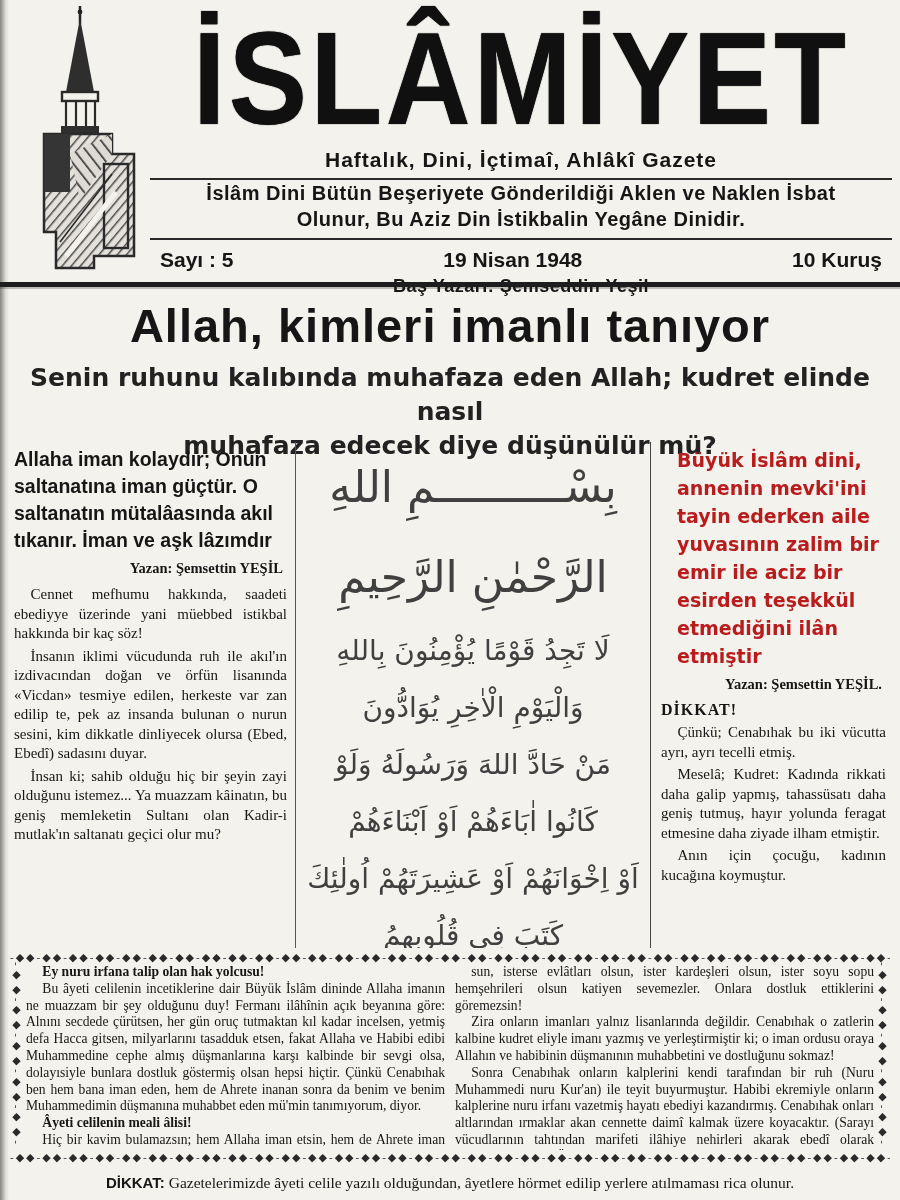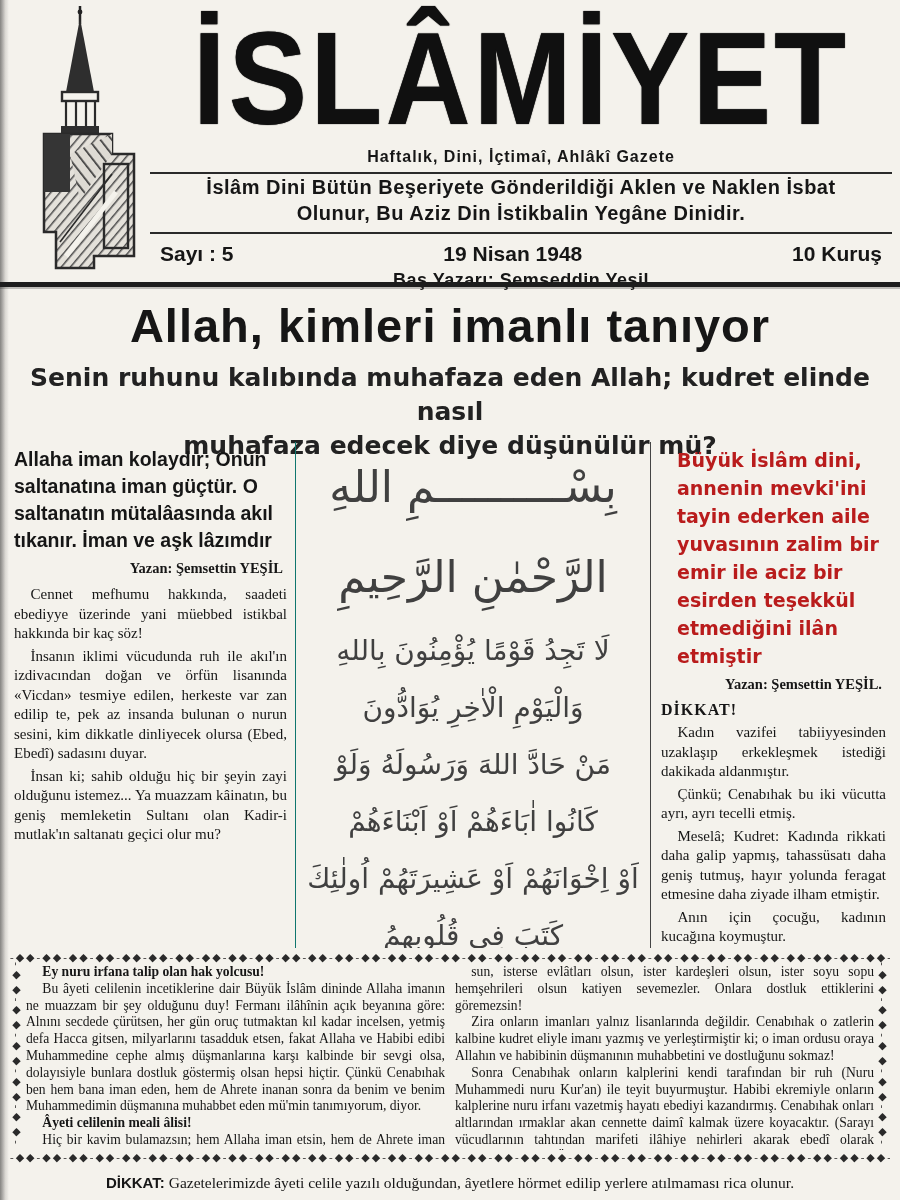--- a/index.html
+++ b/index.html
@@ -18,21 +18,21 @@
   .mast-right{position:absolute;left:150px;right:8px;top:0;}
   .paper-title{
     font-family:"Liberation Sans", sans-serif;font-weight:bold;
     font-size:118px;letter-spacing:3px;text-align:center;line-height:1;
     transform:scaleY(1.12);transform-origin:top center;
     color:#101010;margin-top:12px;white-space:nowrap;
     text-shadow:0 0 1px #000;
   }
   .paper-subtitle{
     font-family:"Liberation Sans", sans-serif;font-weight:bold;
-    font-size:16px;text-align:center;margin-top:18px;letter-spacing:1px;
+    font-size:21px;text-align:center;margin-top:18px;letter-spacing:1px;
   }
   .rule{border:0;border-top:2px solid #2a2a2a;margin:6px 0 0 0;}
   .motto{
     font-family:"Liberation Sans", sans-serif;font-weight:bold;
     font-size:20px;text-align:center;line-height:26px;margin-top:0;letter-spacing:.5px;
   }
   .info-row{display:flex;justify-content:space-between;align-items:baseline;
     font-family:"Liberation Sans", sans-serif;font-weight:bold;font-size:21px;
     margin-top:8px;padding:0 10px;}
   .editor{font-family:"Liberation Sans", sans-serif;font-size:18px;font-weight:bold;
@@ -170,21 +170,20 @@
           <p class="arabic-line">مَنْ حَادَّ اللهَ وَرَسُولَهُ وَلَوْ كَانُوا اٰبَاءَهُمْ اَوْ اَبْنَاءَهُمْ</p>
           <p class="arabic-line">اَوْ اِخْوَانَهُمْ اَوْ عَشِيرَتَهُمْ اُولٰئِكَ كَتَبَ فِي قُلُوبِهِمُ</p>
         </div>
     </article>
 
     <article class="col col-right">
       <p class="lead-right">Büyük İslâm dini, annenin mevki'ini tayin ederken aile yuvasının zalim bir emir ile aciz bir esirden teşekkül etmediğini ilân etmiştir</p>
       <div class="byline">Yazan: Şemsettin YEŞİL.</div>
       <div class="attention">DİKKAT!</div>
       <div class="body-text">
-          <p>Kadın vazifei tabiiyyesinden uzaklaşıp erkekleşmek istediği dakikada aldanmıştır.</p>
           <p>Çünkü; Cenabıhak bu iki vücutta ayrı, ayrı tecelli etmiş.</p>
           <p>Meselâ; Kudret: Kadında rikkati daha galip yapmış, tahassüsatı daha geniş tutmuş, hayır yolunda feragat etmesine daha ziyade ilham etmiştir.</p>
           <p>Anın için çocuğu, kadının kucağına koymuştur.</p>
         </div>
 
     </article>
   </section>
 
   <section class="orn-box">
     <div class="orn-h orn-top">-◆◆-◆◆-◆◆-◆◆-◆◆-◆◆-◆◆-◆◆-◆◆-◆◆-◆◆-◆◆-◆◆-◆◆-◆◆-◆◆-◆◆-◆◆-◆◆-◆◆-◆◆-◆◆-◆◆-◆◆-◆◆-◆◆-◆◆-◆◆-◆◆-◆◆-◆◆-◆◆-◆◆-◆◆-◆◆-◆◆-◆◆-◆◆-◆◆-◆◆-◆◆-◆◆-◆◆-◆◆-◆◆-◆◆-◆◆-◆◆-◆◆-◆◆-◆◆-◆◆-◆◆-◆◆-◆◆-◆◆-◆◆-◆◆-◆◆-◆◆-◆◆-◆◆-◆◆-◆◆-◆◆-◆◆-◆◆-◆◆-◆◆-◆◆-◆◆-◆◆-◆◆-◆◆-◆◆-◆◆-◆◆-◆◆-◆◆-◆◆</div>

